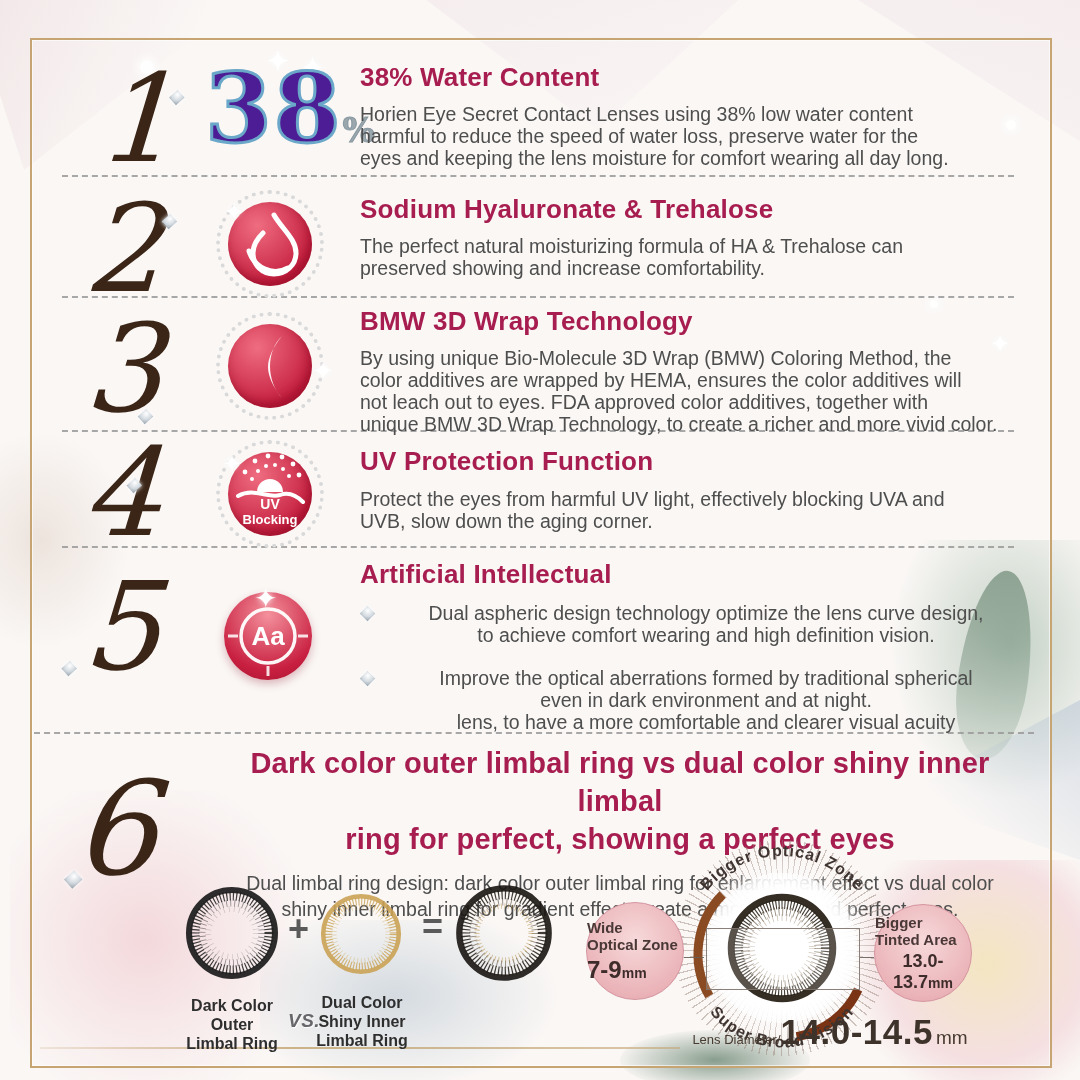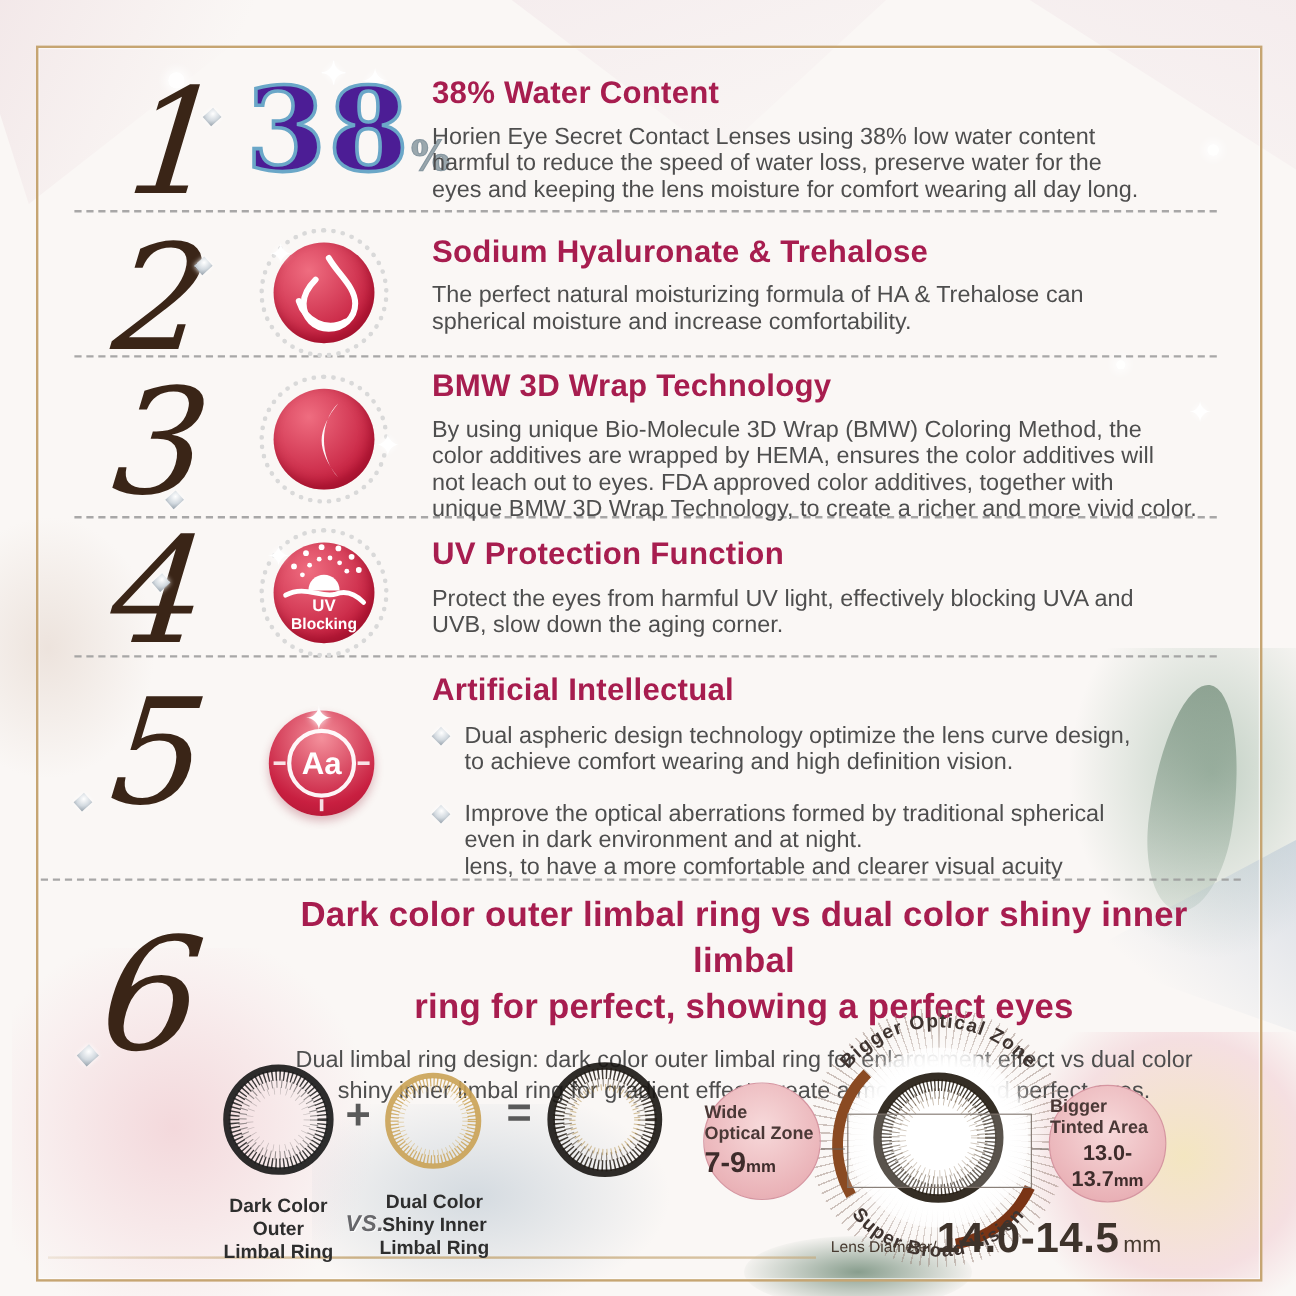--- a/index.html
+++ b/index.html
@@ -33,21 +33,21 @@
   
   .feat{position:absolute;left:0;width:1080px;}
   .num{position:absolute;font-family:"DejaVu Serif",serif;font-style:italic;color:#3a2517;
        font-size:122px;line-height:1;transform:skewX(-6deg);}
   .gem{position:absolute;width:11px;height:11px;transform:rotate(45deg);
        background:radial-gradient(circle at 35% 30%,#ffffff,#d3dae0 55%,#96a1ab);
        box-shadow:0 0 4px rgba(255,255,255,.95);}
   .txt{position:absolute;left:360px;width:665px;}
   .feat h2{margin:0;font-size:26px;font-weight:bold;color:#a71d4f;letter-spacing:.2px;}
   .bodyl{font-size:19.5px;line-height:22px;color:#4e4e4e;}
-  .bullet{position:relative;padding-left:27px;margin-bottom:15px;}
+  .bullet{position:relative;padding-left:27px;margin-bottom:15px;text-align:center;}
   .bullet .gem{left:2px;top:6px;}
 
   
   .badge{position:absolute;width:100px;height:100px;border-radius:50%;border:4px dotted #d9d9d9;
          display:flex;align-items:center;justify-content:center;}
   .redcirc{width:84px;height:84px;border-radius:50%;
            background:radial-gradient(circle at 35% 28%,#ef6d80,#c51f3f 72%);
            box-shadow:inset -3px -5px 10px rgba(120,0,25,.45);position:relative;}
   .sphere{position:absolute;width:88px;height:88px;border-radius:50%;
           background:radial-gradient(circle at 50% 26%,#f4919c,#c81f40 70%,#a8142f);
@@ -145,21 +145,21 @@
           <path d="M 46 13 C 54 27 68 37 68 51 C 68 63 58 72 46 72 C 34 72 25 63 25 51 C 25 44 29 37 35 31" fill="none" stroke="#fff" stroke-width="5" stroke-linecap="round"></path>
           <path d="M 21 49 C 26 65 44 75 60 66" fill="none" stroke="#fff" stroke-width="5" stroke-linecap="round"></path>
         </svg>
         <span class="sparkle" style="left:-4px;top:-4px;font-size:24px;">✦</span>
       </div>
     </div>
     <div class="txt" style="top:194px;">
       <h2>Sodium Hyaluronate &amp; Trehalose</h2>
       <div class="bodyl" style="margin-top:10px;">
         <div>The perfect natural moisturizing formula of HA &amp; Trehalose can</div>
-        <div>spherical moisture and increase comfortability.</div>
+        <div>preserved showing and increase comfortability.</div>
       </div>
     </div>
   </section>
 
   <section class="feat" style="top:0;">
     <div class="num" style="left:96px;top:308px;">
       <span>3</span>
       <span class="gem" style="right:18px;bottom:8px;"></span>
     </div>
     <div class="badge" style="left:216px;top:312px;">

